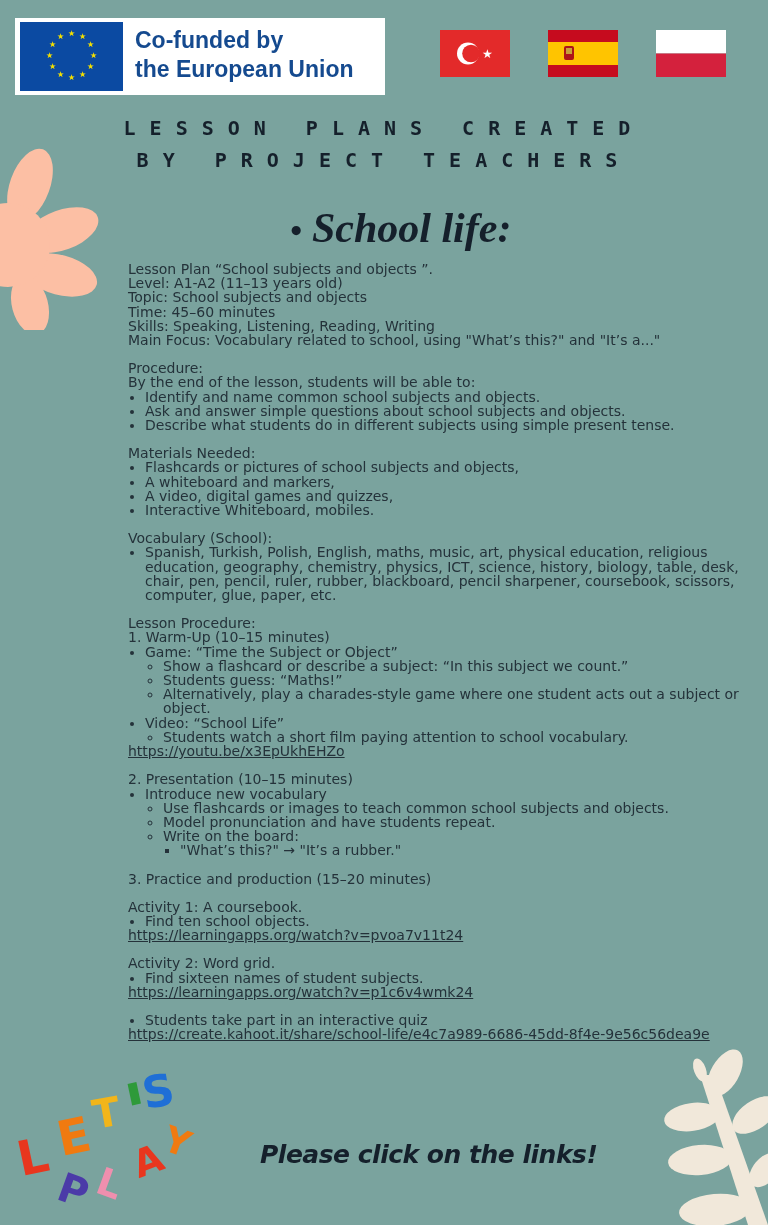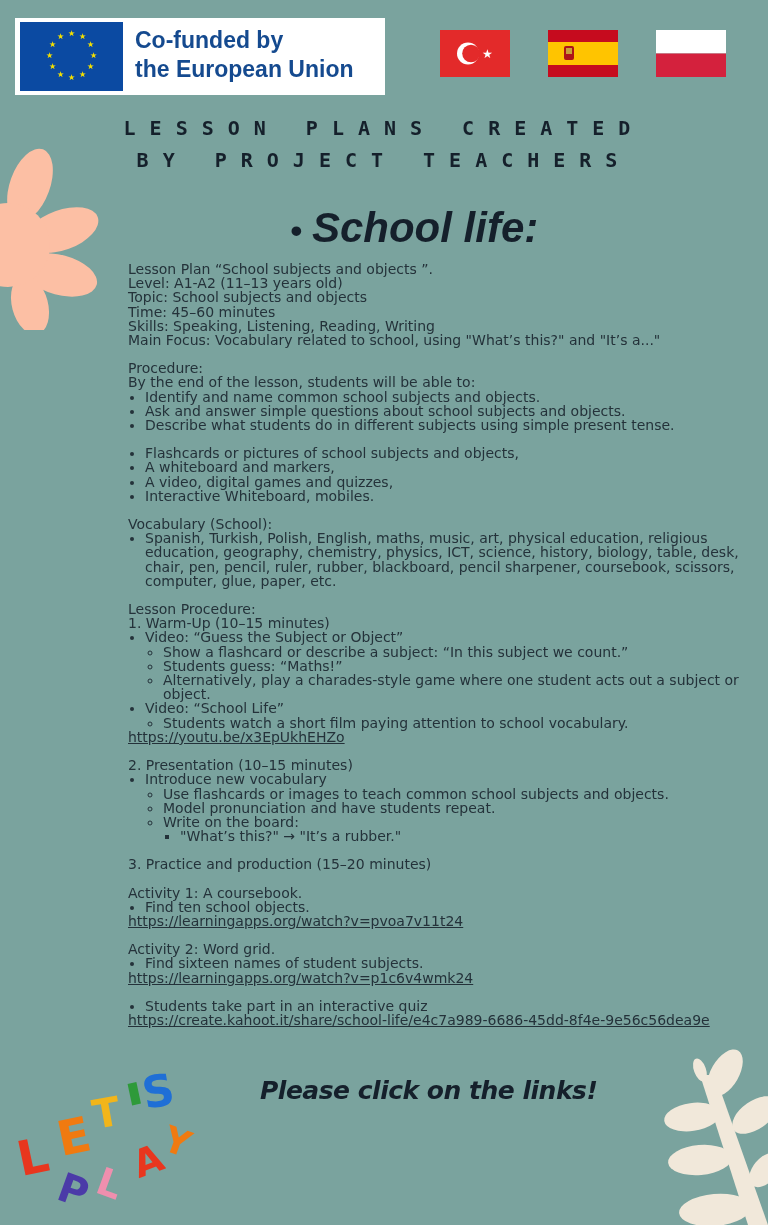--- a/index.html
+++ b/index.html
@@ -29,21 +29,21 @@
 
   .title {
     position:absolute; left:0; width:768px; text-align:center;
     font-family:"DejaVu Sans Mono", monospace; font-weight:bold;
     color:#15202b; font-size:20px; letter-spacing:14px;
   }
   .title-1 { top:116px; }
   .title-2 { top:148px; }
   .subtitle {
     position:absolute; left:290px; top:204px;
-    font-family:Liberation Sans, sans-serif; font-style:italic; font-weight:bold;
+    font-family:Liberation Serif, serif; font-style:italic; font-weight:bold;
     color:#15202b; font-size:42px;
   }
   .subtitle .bullet { font-size:34px; margin-right:10px; }
 
   .flower { position:absolute; left:0; top:140px; width:100px; height:190px; }
   .leaf { position:absolute; left:660px; top:1045px; width:108px; height:180px; }
   .letsplay { position:absolute; left:15px; top:1055px; width:200px; height:160px; }
 
   .content {
     position:absolute; left:128px; top:262px; width:620px;
@@ -52,21 +52,21 @@
   }
   .content p { margin:0; }
   .content .gap { height:14px; }
   .content ul { margin:0; padding-left:17px; }
   .content ul.l1 { list-style:disc; }
   .content ul.l2 { list-style:circle; padding-left:18px; }
   .content ul.l3 { list-style:square; padding-left:17px; }
   .content a { color:#24323a; text-decoration:underline; }
 
   .cta {
-    position:absolute; left:260px; top:1076px;
+    position:absolute; left:260px; top:1140px;
     font-family:"DejaVu Sans", sans-serif; font-weight:bold; font-style:italic;
     color:#15202b; font-size:25px; letter-spacing:-0.5px;
   }
 </style>
 </head>
 <body>
 
 <svg class="flower" viewBox="0 0 100 190">
   <g fill="#fcbfa4">
     <ellipse cx="30" cy="45" rx="20" ry="38" transform="rotate(20 30 45)"></ellipse>
@@ -143,39 +143,40 @@
 
   <p>Procedure:</p>
   <p>By the end of the lesson, students will be able to:</p>
   <ul class="l1">
     <li>Identify and name common school subjects and objects.</li>
     <li>Ask and answer simple questions about school subjects and objects.</li>
     <li>Describe what students do in different subjects using simple present tense.</li>
   </ul>
   <div class="gap"></div>
 
+  <p>Materials Needed:</p>
   <ul class="l1">
     <li>Flashcards or pictures of school subjects and objects,</li>
     <li>A whiteboard and markers,</li>
     <li>A video, digital games and quizzes,</li>
     <li>Interactive Whiteboard, mobiles.</li>
   </ul>
   <div class="gap"></div>
 
   <p>Vocabulary (School):</p>
   <ul class="l1">
     <li>Spanish, Turkish, Polish, English, maths, music, art, physical education, religious education, geography, chemistry, physics, ICT, science, history, biology, table, desk, chair, pen, pencil, ruler, rubber, blackboard, pencil sharpener, coursebook, scissors, computer, glue, paper, etc.</li>
   </ul>
   <div class="gap"></div>
 
   <p>Lesson Procedure:</p>
   <p>1. Warm-Up (10–15 minutes)</p>
   <ul class="l1">
     <li>
-      <span>Video: “Guess the Subject or Object”</span>
+      <span>Game: “Time the Subject or Object”</span>
       <ul class="l2">
         <li>Show a flashcard or describe a subject: “In this subject we count.”</li>
         <li>Students guess: “Maths!”</li>
         <li>Alternatively, play a charades-style game where one student acts out a subject or object.</li>
       </ul>
     </li>
     <li>
       <span>Video: “School Life”</span>
       <ul class="l2">
         <li>Students watch a short film paying attention to school vocabulary.</li>

